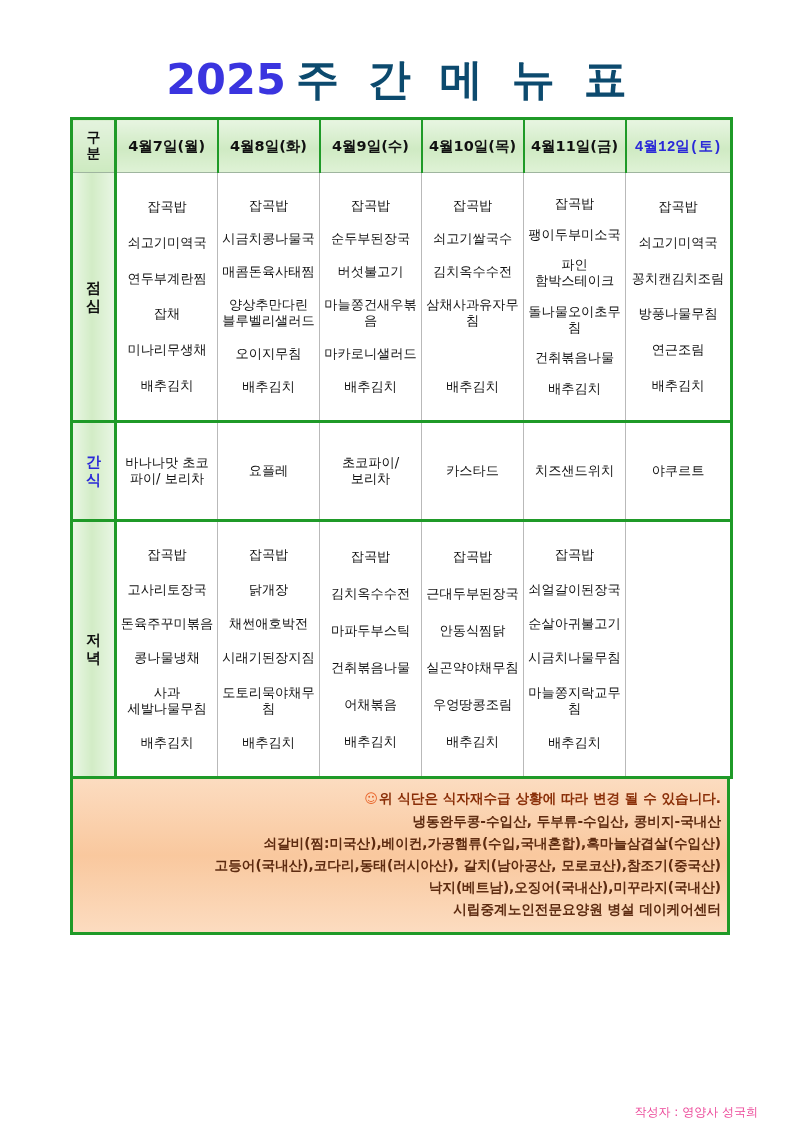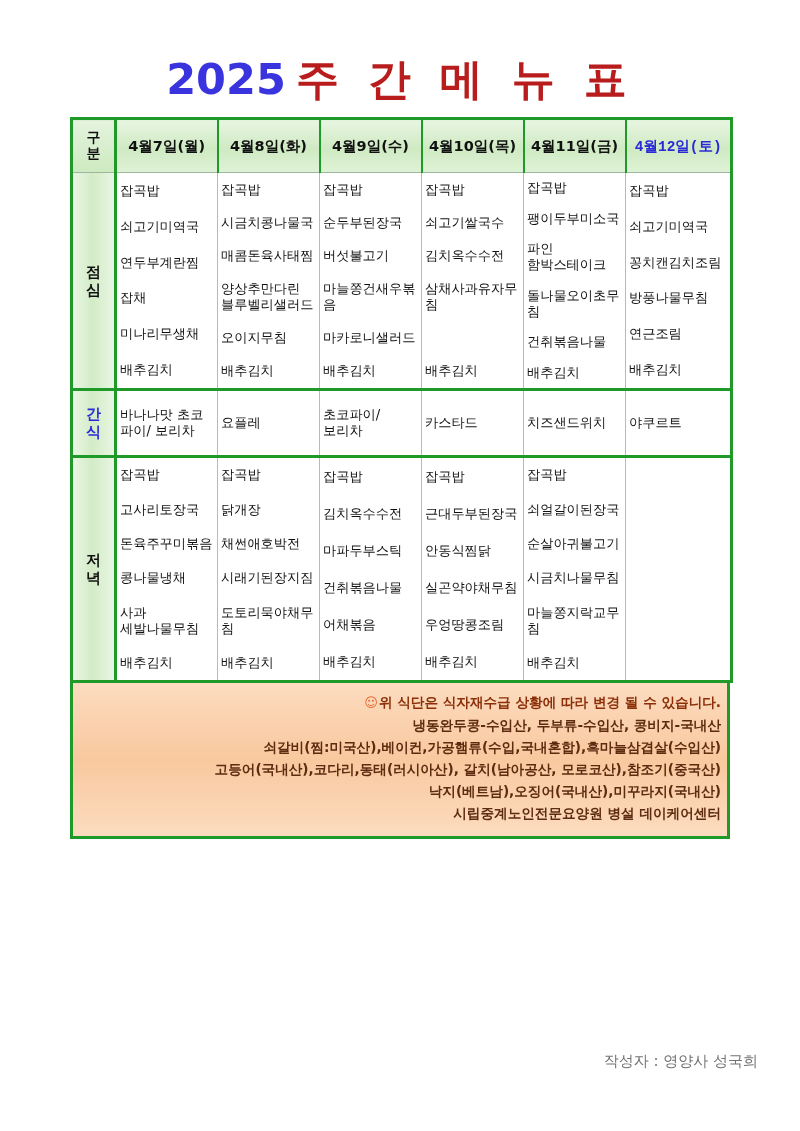--- a/index.html
+++ b/index.html
@@ -28,21 +28,21 @@
     letter-spacing: 1px;
     line-height: 1;
     white-space: nowrap;
   }
   .title .year {
     color: #3a34df;
     letter-spacing: 0px;
     margin-top: 8px;
   }
   .title .kr {
-    color: #b91c1c;
+    color: #0c4a6e;
     letter-spacing: 7px;
     margin-left: 10px;
   }
 
   
   .table-area {
     width: 660px;
     margin: 0 auto;
   }
   table.menu {
@@ -89,21 +89,22 @@
     color: #111111;
     padding: 0;
   }
   td.meal-label.snack { color: #2a29d8; }
 
   
   td.day-cell {
     border: 1px solid #b9b9b9;
     background: #ffffff;
     vertical-align: middle;
-    padding: 0 2px;
+    text-align: center;
+    padding: 16px 2px;
   }
   td.day-cell.last { border-right: none; }
 
   tr.section-lunch td { border-bottom: 3px solid #1f9a28; }
   tr.section-snack td { border-bottom: 3px solid #1f9a28; }
   tr.section-dinner td { border-bottom: 3px solid #1f9a28; }
 
   .dish-list {
     list-style: none;
     margin: 0;
@@ -153,23 +154,23 @@
     color: #e8642a;
     font-size: 13px;
     margin-right: 1px;
     vertical-align: middle;
   }
 
   
   .credit {
     position: absolute;
     right: 42px;
-    top: 1052px;
-    font-size: 15px;
-    color: #737373;
+    top: 1104px;
+    font-size: 12px;
+    color: #ec4899;
     white-space: nowrap;
   }
 </style>
 </head>
 <body>
 
 <div class="title-wrap">
   <div class="title">
     <span class="year">2025</span><span class="kr">주 간 메 뉴 표</span>
   </div>

